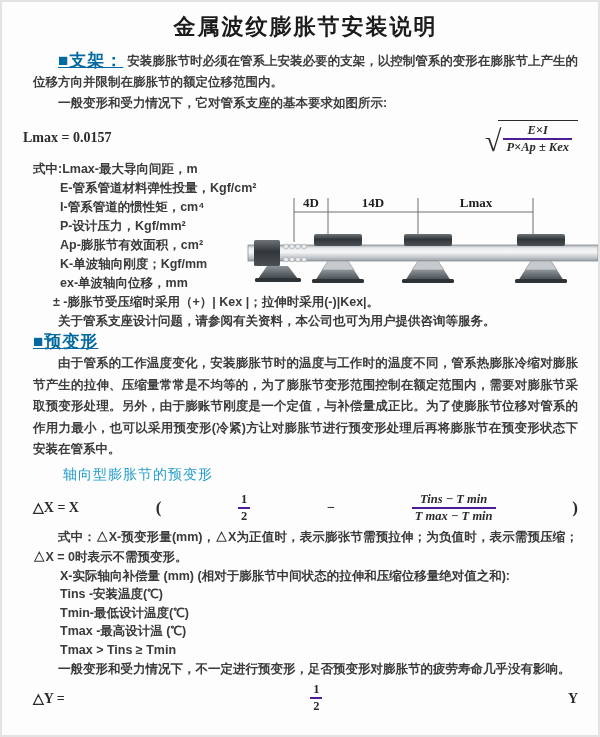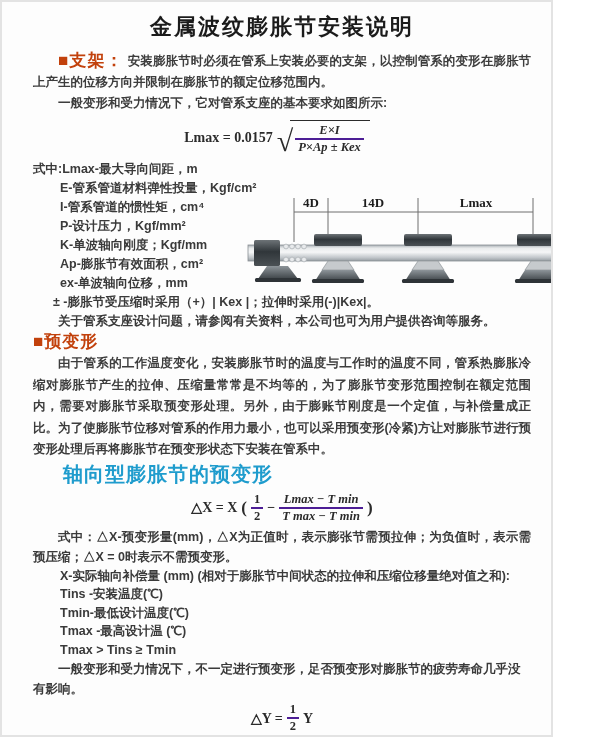--- a/index.html
+++ b/index.html
@@ -1,60 +1,61 @@
 <!DOCTYPE html>
 <html><head>
 <meta charset="utf-8">
 <style>
   * { margin:0; padding:0; box-sizing:border-box; }
   html,body { background:#ffffff; }
   .page {
     position:relative;
-    width:553px; height:737px;
+    width:600px; height:737px;
     background:#fdfdfd;
     border:2px solid #e3e3e3;
     overflow:hidden;
     font-family:"Liberation Sans", sans-serif;
     color:#3a3a3a;
     font-size:12.5px;
     line-height:21px;
     padding:10px 20px 6px 31px;
   }
   .title {
     text-align:center;
     font-size:22px;
     font-weight:bold;
     color:#1b1b1b;
     letter-spacing:2px;
     line-height:30px;
     margin-bottom:8px;
   }
   p.body-par { text-indent:2em; text-align:justify; font-weight:600; color:#3d3d3d; }
   .sec-head {
-    color:#c2410c;
+    color:#0369a1;
     font-weight:bold;
     font-size:17px;
     vertical-align:-1px;
     letter-spacing:1px;
+    text-decoration:underline;
   }
   .inline-head { margin-right:4px; }
   .sub-head {
     color:#1f9ccd;
-    font-weight:bold;
-    font-size:20px;
+    font-weight:normal;
+    font-size:14px;
     line-height:22px;
     letter-spacing:1px;
   }
   .sub-head.indented { margin:2px 0 0 30px; }
   .sub-head.flush { margin:4px 0 0 2px; }
   .sec-head-line { line-height:22px; }
 
   
   .formula {
-    display:flex; justify-content:center; align-items:center;
+    display:flex; justify-content:space-between; align-items:center;
     gap:4px;
     font-family:"Liberation Serif", serif;
     font-weight:bold; color:#2b2b2b;
     font-size:14px;
   }
   .formula1 { margin:6px 0 5px -10px; }
   .formula2 { margin:7px 0 3px; }
   .formula3 { margin:3px 0 3px; }
   .frac {
     display:inline-flex; flex-direction:column;
@@ -110,22 +111,22 @@
         </span>
       </span>
     </span>
   </div>
 
   <div class="defs">
     <div class="def-line first">式中:Lmax-最大导向间距，m</div>
     <div class="def-line">E-管系管道材料弹性投量，Kgf/cm²</div>
     <div class="def-line">I-管系管道的惯性矩，cm⁴</div>
     <div class="def-line">P-设计压力，Kgf/mm²</div>
+    <div class="def-line">Ap-膨胀节有效面积，cm²</div>
     <div class="def-line">K-单波轴向刚度；Kgf/mm</div>
-    <div class="def-line">Ap-膨胀节有效面积，cm²</div>
     <div class="def-line">ex-单波轴向位移，mm</div>
   </div>
   <div class="note-line note-pm">± -膨胀节受压缩时采用（+）| Kex |；拉伸时采用(-)|Kex|。</div>
   <div class="note-line note-service">关于管系支座设计问题，请参阅有关资料，本公司也可为用户提供咨询等服务。</div>
 
   <div class="diagram">
     <svg viewBox="0 0 354 104" width="354" height="104">
       <defs>
         <linearGradient id="pipeG" x1="0" y1="0" x2="0" y2="1">
           <stop offset="0" stop-color="#a9afb4"></stop>
@@ -206,21 +207,21 @@
 
   <div class="formula formula2">
     <span>△X = X</span>
     <span class="paren">(</span>
     <span class="frac">
       <span class="top">1</span>
       <span class="bot">2</span>
     </span>
     <span>−</span>
     <span class="frac it">
-      <span class="top">Lmax − T min</span>
+      <span class="top">Tins − T min</span>
       <span class="bot">T max − T min</span>
     </span>
     <span class="paren">)</span>
   </div>
 
   <p class="explain">式中：△X-预变形量(mm)，△X为正值时，表示膨张节需预拉伸；为负值时，表示需预压缩；△X = 0时表示不需预变形。</p>
 
   <div>
     <div class="spec-line">X-实际轴向补偿量 (mm) (相对于膨胀节中间状态的拉伸和压缩位移量绝对值之和):</div>
     <div class="spec-line">Tins -安装温度(℃)</div>

